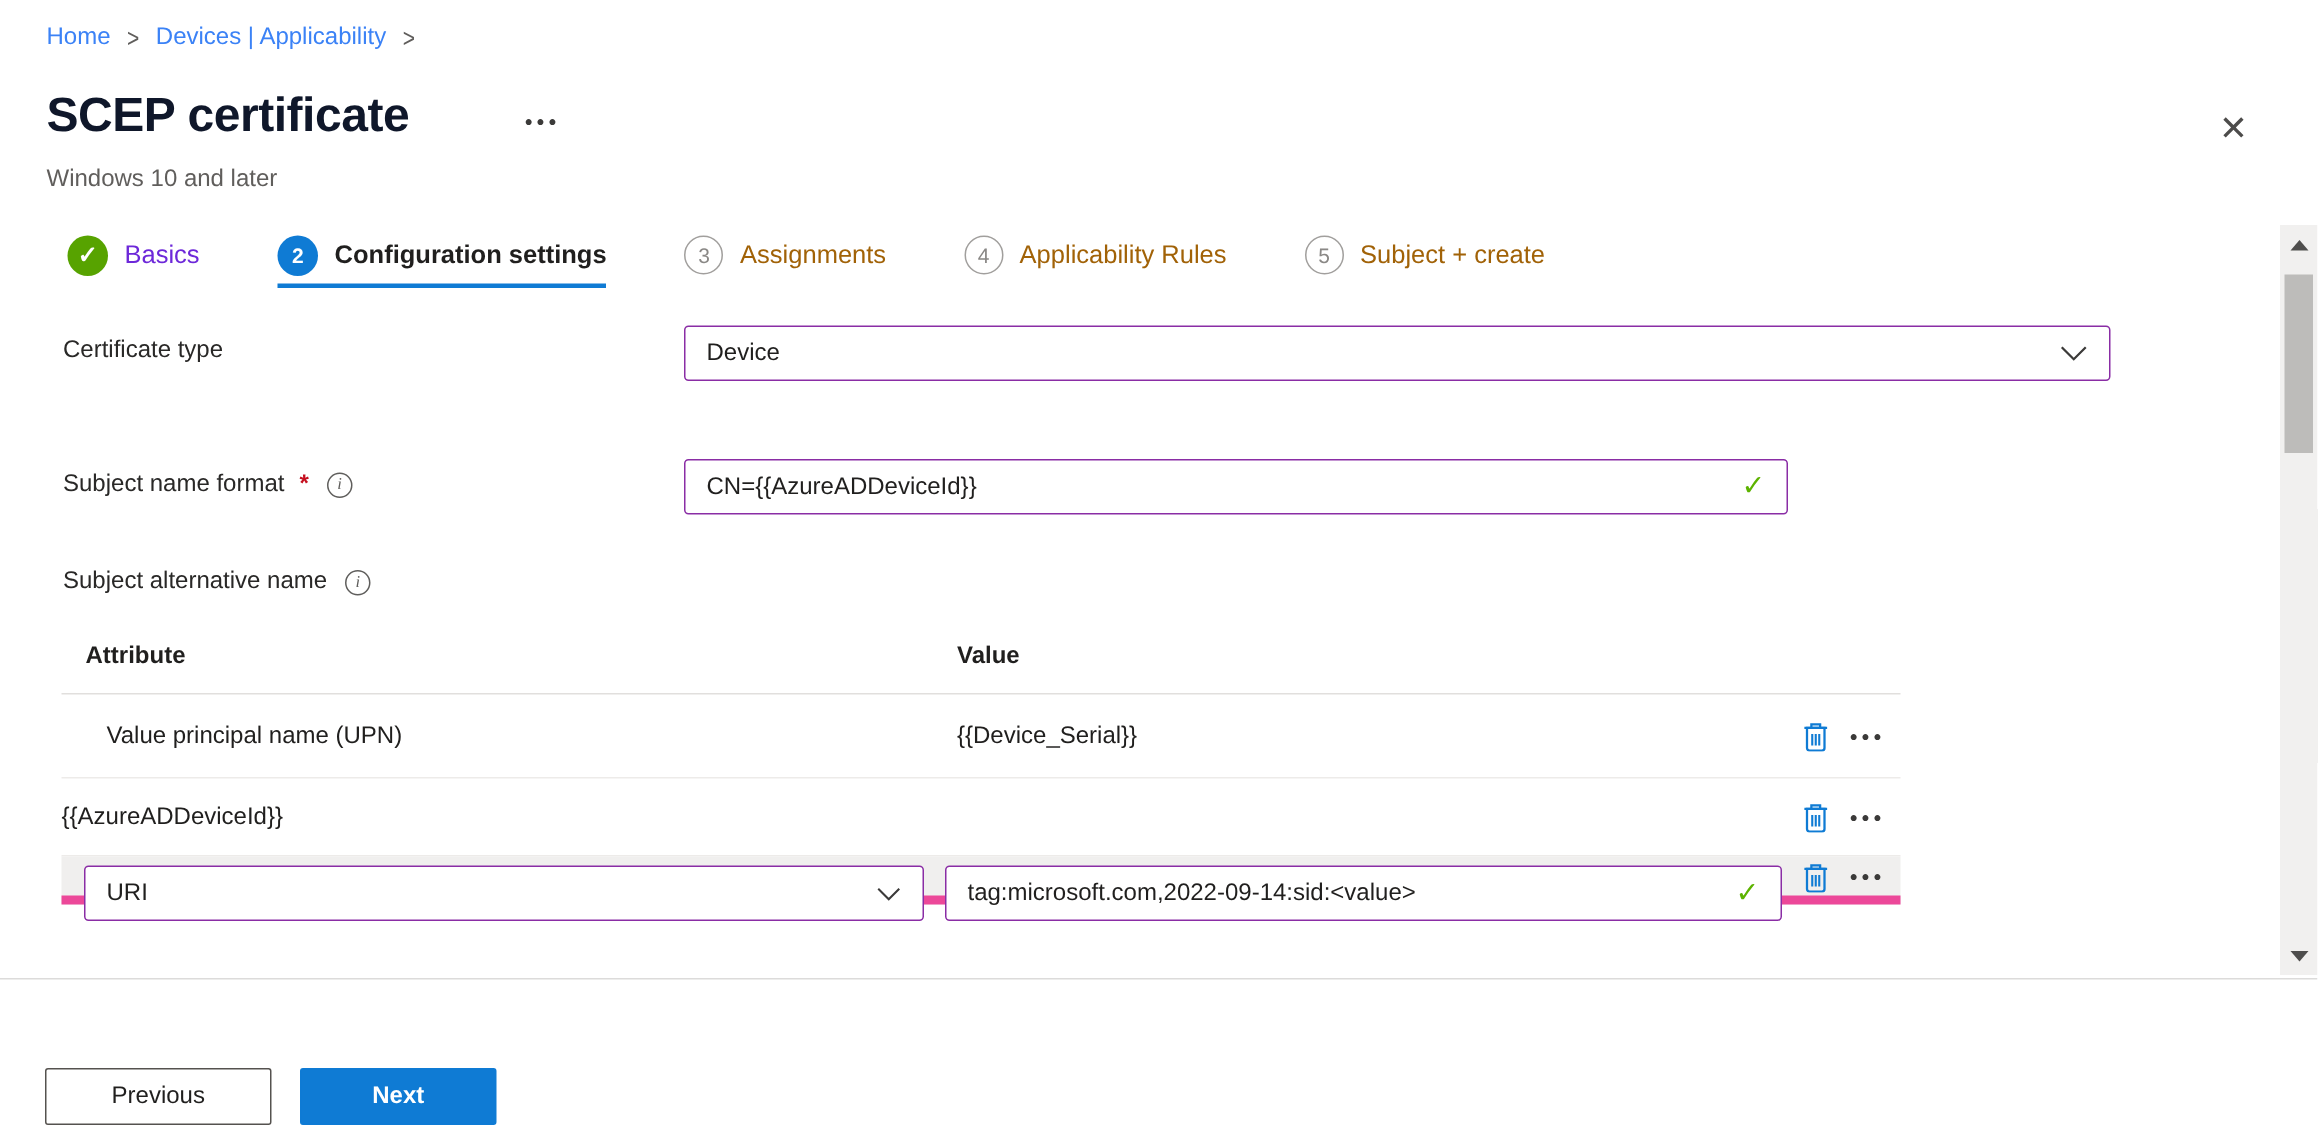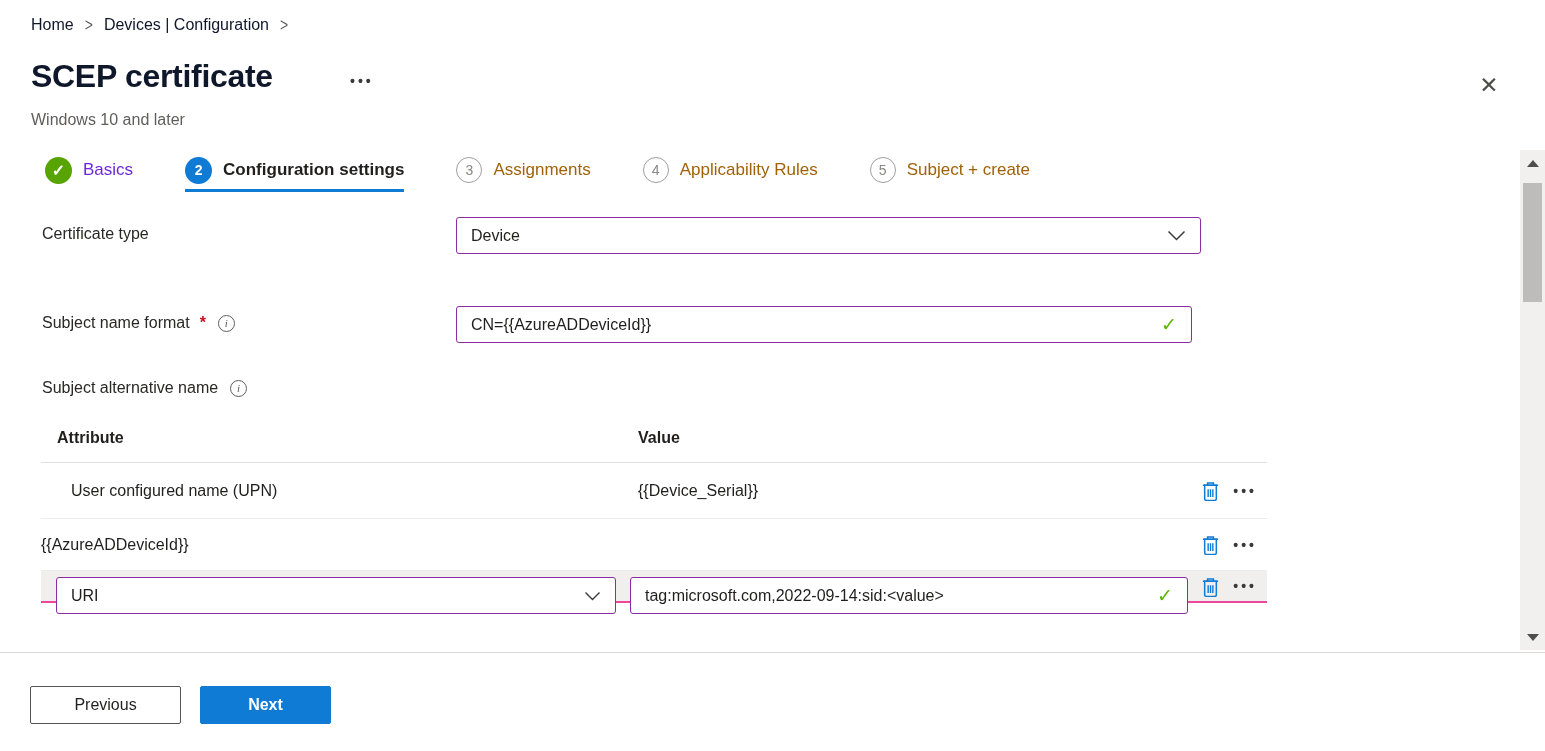--- a/index.html
+++ b/index.html
@@ -5,21 +5,21 @@
   * { box-sizing: border-box; }
   html,body { margin:0; padding:0; }
   body {
     width:1545px; height:751px; position:relative; overflow:hidden;
     background:#ffffff; color:#201f1e;
     font-family:"Liberation Sans", sans-serif;
   }
 
   
   .breadcrumb { position:absolute; left:31px; top:16px; font-size:16px; display:flex; align-items:center; }
-  .breadcrumb a { color:#0f172a; text-decoration:none; cursor:pointer; }
+  .breadcrumb a { color:#3b82f6; text-decoration:none; cursor:pointer; }
   .breadcrumb .sep { color:#605e5c; margin:0 11px; font-size:14px; transform:scaleY(1.25); display:inline-block; }
 
   
   .page-title { position:absolute; left:31px; top:58px; margin:0; font-size:32px; font-weight:700; color:#0f172a; letter-spacing:-0.3px; }
   .title-more { position:absolute; left:350px; top:74px; font-size:14px; letter-spacing:3px; color:#3b3a39; font-weight:700; cursor:pointer; line-height:1; }
   .close-btn { position:absolute; left:1472px; top:68px; width:34px; height:34px; background:none; border:none; font-size:23px; font-weight:300; color:#4d4c4b; cursor:pointer; line-height:34px; text-align:center; padding:0; }
   .page-subtitle { position:absolute; left:31px; top:111px; font-size:16px; color:#605e5c; }
 
   
   .scroll-region { position:absolute; left:0; top:143px; width:1545px; height:510px; overflow:hidden; border-bottom:1px solid #dcdbda; }
@@ -51,53 +51,53 @@
   .dropdown { cursor:pointer; justify-content:space-between; }
 
   
   .san-table { position:absolute; left:41px; top:270px; width:1226px; font-size:16px; }
   .san-header { height:50px; display:flex; align-items:center; border-bottom:1px solid #e1dfdd; font-weight:700; color:#201f1e; position:relative; }
   .san-header .col-attr { padding-left:16px; }
   .san-header .col-value { position:absolute; left:597px; }
   .san-row { position:relative; display:flex; align-items:center; border-bottom:1px solid #edebe9; }
   .san-row.r1 { height:56px; }
   .san-row.r2 { height:52px; }
-  .san-row.editing { height:32px; background:#f0efee; border-bottom:2px solid #ec4899; }
+  .san-row.editing { height:32px; background:#f0efee; border-bottom:6px solid #ec4899; }
   .san-row.new { height:48px; border-bottom:none; }
   .cell-attr { padding-left:30px; width:597px; flex:0 0 auto; color:#201f1e; }
   .cell-value { flex:1 1 auto; color:#201f1e; }
   .row-actions { position:absolute; right:10px; top:0; bottom:0; display:flex; align-items:center; gap:13px; }
   .trash-btn { background:none; border:none; padding:0; cursor:pointer; display:flex; align-items:center; }
   .more-btn { background:none; border:none; padding:0; cursor:pointer; font-size:14px; letter-spacing:3px; color:#3b3a39; font-weight:700; line-height:1; }
   .row-field { position:absolute; top:6px; height:37px; }
   .rf-dd { left:15px; width:560px; }
   .rf-val { left:589px; width:558px; }
 
   
   .footer { position:absolute; left:30px; top:686px; display:flex; gap:19px; }
-  .btn { height:38px; font-size:16px; font-family:inherit; border-radius:2px; cursor:pointer; }
+  .btn { height:38px; font-size:16px; font-family:inherit; border-radius:2px; cursor:pointer;margin-top:26px; }
   .btn.secondary { width:151px; background:#fff; border:1px solid #55524f; color:#201f1e; }
   .btn.primary { width:131px; background:#0f7bd4; border:1px solid #0f7bd4; color:#fff; font-weight:600; }
 
   
   .scrollbar { position:absolute; left:1520px; top:150px; width:25px; height:500px; background:#f1f0ef; }
   .sb-arrow { position:absolute; left:0; width:100%; height:18px; display:flex; align-items:center; justify-content:center; cursor:pointer; }
   .sb-arrow.up { top:4px; }
   .sb-arrow.down { bottom:4px; }
   .tri-up { width:0; height:0; border-left:6px solid transparent; border-right:6px solid transparent; border-bottom:7px solid #4f4e4d; }
   .tri-down { width:0; height:0; border-left:6px solid transparent; border-right:6px solid transparent; border-top:7px solid #4f4e4d; }
   .sb-thumb { position:absolute; left:3px; top:33px; width:19px; height:119px; background:#bdbcba; cursor:grab; }
 </style>
 </head>
 <body>
 
 <nav class="breadcrumb">
   <a>Home</a>
   <span class="sep">&gt;</span>
-  <a>Devices | Configuration</a>
+  <a>Devices | Applicability</a>
   <span class="sep">&gt;</span>
 </nav>
 
 <h1 class="page-title">SCEP certificate</h1>
 <span class="title-more">•••</span>
 <button class="close-btn">✕</button>
 <div class="page-subtitle">Windows 10 and later</div>
 
 <div class="scroll-region">
 
@@ -120,21 +120,21 @@
     </div>
     <div class="step">
       <span class="badge upcoming">5</span>
       <span class="step-label">Subject + create</span>
     </div>
   </div>
 
   <div class="form-label" style="top:82px;">
     <span>Certificate type</span>
   </div>
-  <div class="field changed dropdown" style="left:456px; top:74px; width:745px;">
+  <div class="field changed dropdown" style="left:456px; top:74px; width:951px;">
     <span class="grow">Device</span>
     <span class="chevron">
       <svg width="19" height="11" viewBox="0 0 19 11">
           <path d="M1.5 1.5 L9.5 9.5 L17.5 1.5" fill="none" stroke="#3b3a39" stroke-width="1.5"></path>
         </svg>
     </span>
   </div>
 
   <div class="form-label" style="top:171px;">
     <span>Subject name format</span>
@@ -151,21 +151,21 @@
     <span class="info-icon">i</span>
   </div>
 
   <div class="san-table">
     <div class="san-header">
       <span class="col-attr">Attribute</span>
       <span class="col-value">Value</span>
     </div>
 
     <div class="san-row r1">
-      <span class="cell-attr">User configured name (UPN)</span>
+      <span class="cell-attr">Value principal name (UPN)</span>
       <span class="cell-value">{{Device_Serial}}</span>
       <span class="row-actions">
         <button class="trash-btn">
           <svg width="19" height="21" viewBox="0 0 16 18">
               <path d="M1.5 4.5h13M5.5 4.5v-2h5v2" fill="none" stroke="#0f7bd4" stroke-width="1.3"></path>
               <path d="M3 4.5h10v11.5a1.5 1.5 0 0 1-1.5 1.5h-7A1.5 1.5 0 0 1 3 16z" fill="none" stroke="#0f7bd4" stroke-width="1.3"></path>
               <path d="M6 8v6.5M8 8v6.5M10 8v6.5" stroke="#0f7bd4" stroke-width="1.2"></path>
             </svg>
         </button>
         <button class="more-btn">•••</button>

